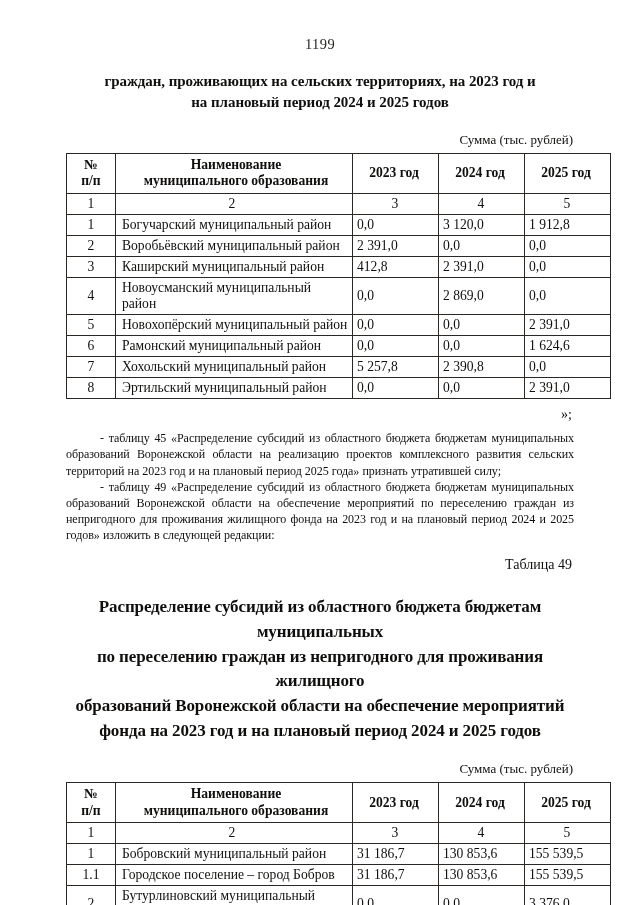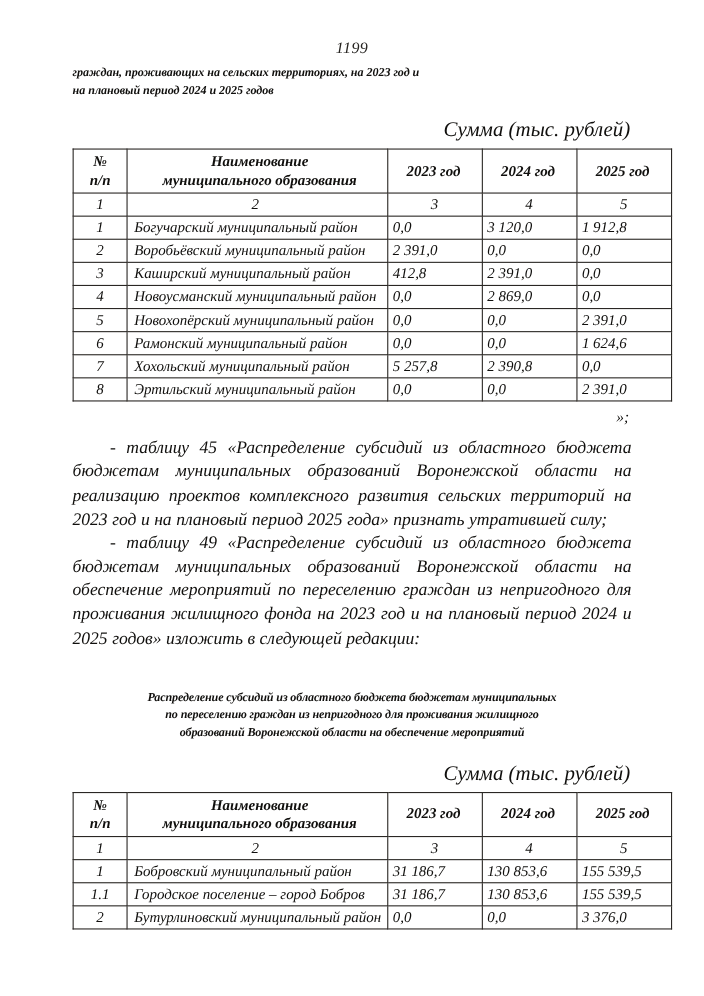--- a/index.html
+++ b/index.html
@@ -14,61 +14,61 @@
     color: #100f0d;
     position: relative;
     overflow: hidden;
   }
   .page {
     position: relative;
     width: 640px;
     height: 905px;
     padding: 0;
     box-sizing: border-box;
-    font-style: italic;
   }
   .content {
     position: absolute;
     left: 66px;
     top: 0;
     width: 508px;
   }
 
   
   .page-number {
     text-align: center;
     font-size: 14.5px;
     letter-spacing: 0.4px;
     margin-top: 36px;
     color: #262421;
   }
 
   
   .doc-title {
+    text-align: center;
     font-weight: bold;
-    font-size: 11px;
+    font-size: 15px;
     line-height: 1.42;
-    margin-top: 6px;
+    margin-top: 18px;
     letter-spacing: -0.05px;
   }
   .doc-title .line { display: block; }
 
   .section-title {
     text-align: center;
     font-weight: bold;
-    font-size: 11px;
+    font-size: 17px;
     line-height: 1.45;
     letter-spacing: -0.12px;
   }
   .section-title .line { display: block; }
 
   
   .units-caption {
     text-align: right;
-    font-size: 19px;
+    font-size: 13px;
     margin-bottom: 5px;
     padding-right: 1px;
   }
   .table-label {
     text-align: right;
     font-size: 14px;
     padding-right: 2px;
   }
   .quote-close {
     text-align: right;
@@ -100,21 +100,21 @@
   .c-num   { width: 44px;  text-align: center; }
   .c-name  { width: 228px; text-align: left; padding-left: 6px !important; }
   .c-year  { width: 78px;  padding-right: 5px !important; }
   .colindex td { text-align: center; font-size: 13.6px; padding: 1px 4px; }
   .colindex td.c-name { text-align: center; padding-left: 0 !important; }
   .row-total td { font-weight: bold; }
   .row-total .c-name { padding-left: 6px !important; }
 
   
   p.body {
-    font-size: 16px;
+    font-size: 12px;
     line-height: 1.35;
     text-align: justify;
     margin: 0;
     text-indent: 34px;
     letter-spacing: -0.05px;
     word-spacing: 0.2px;
   }
   .spacer-8  { height: 8px; }
   .spacer-14 { height: 14px; }
   .spacer-18 { height: 18px; }
@@ -224,27 +224,29 @@
     <div class="quote-close">»;</div>
 
     <div class="spacer-8"></div>
 
     <p class="body">- таблицу 45 «Распределение субсидий из областного бюджета бюджетам муниципальных образований Воронежской области на реализацию проектов комплексного развития сельских территорий на 2023 год и на плановый период 2025 года» признать утратившей силу;</p>
 
     <p class="body">- таблицу 49 «Распределение субсидий из областного бюджета бюджетам муниципальных образований Воронежской области на обеспечение мероприятий по переселению граждан из непригодного для проживания жилищного фонда на 2023 год и на плановый период 2024 и 2025 годов» изложить в следующей редакции:</p>
 
     <div class="spacer-14"></div>
 
+    <div class="table-label">Таблица 49</div>
 
     <div class="spacer-22"></div>
 
     <div class="section-title">
       <span class="line">Распределение субсидий из областного бюджета бюджетам муниципальных</span>
       <span class="line">по переселению граждан из непригодного для проживания жилищного</span>
       <span class="line">образований Воронежской области на обеспечение мероприятий</span>
+      <span class="line">фонда на 2023 год и на плановый период 2024 и 2025 годов</span>
     </div>
 
     <div class="spacer-18"></div>
 
     <div class="units-caption">Сумма (тыс. рублей)</div>
 
     <table class="grid">
       <thead>
         <tr>
           <th class="c-num">

